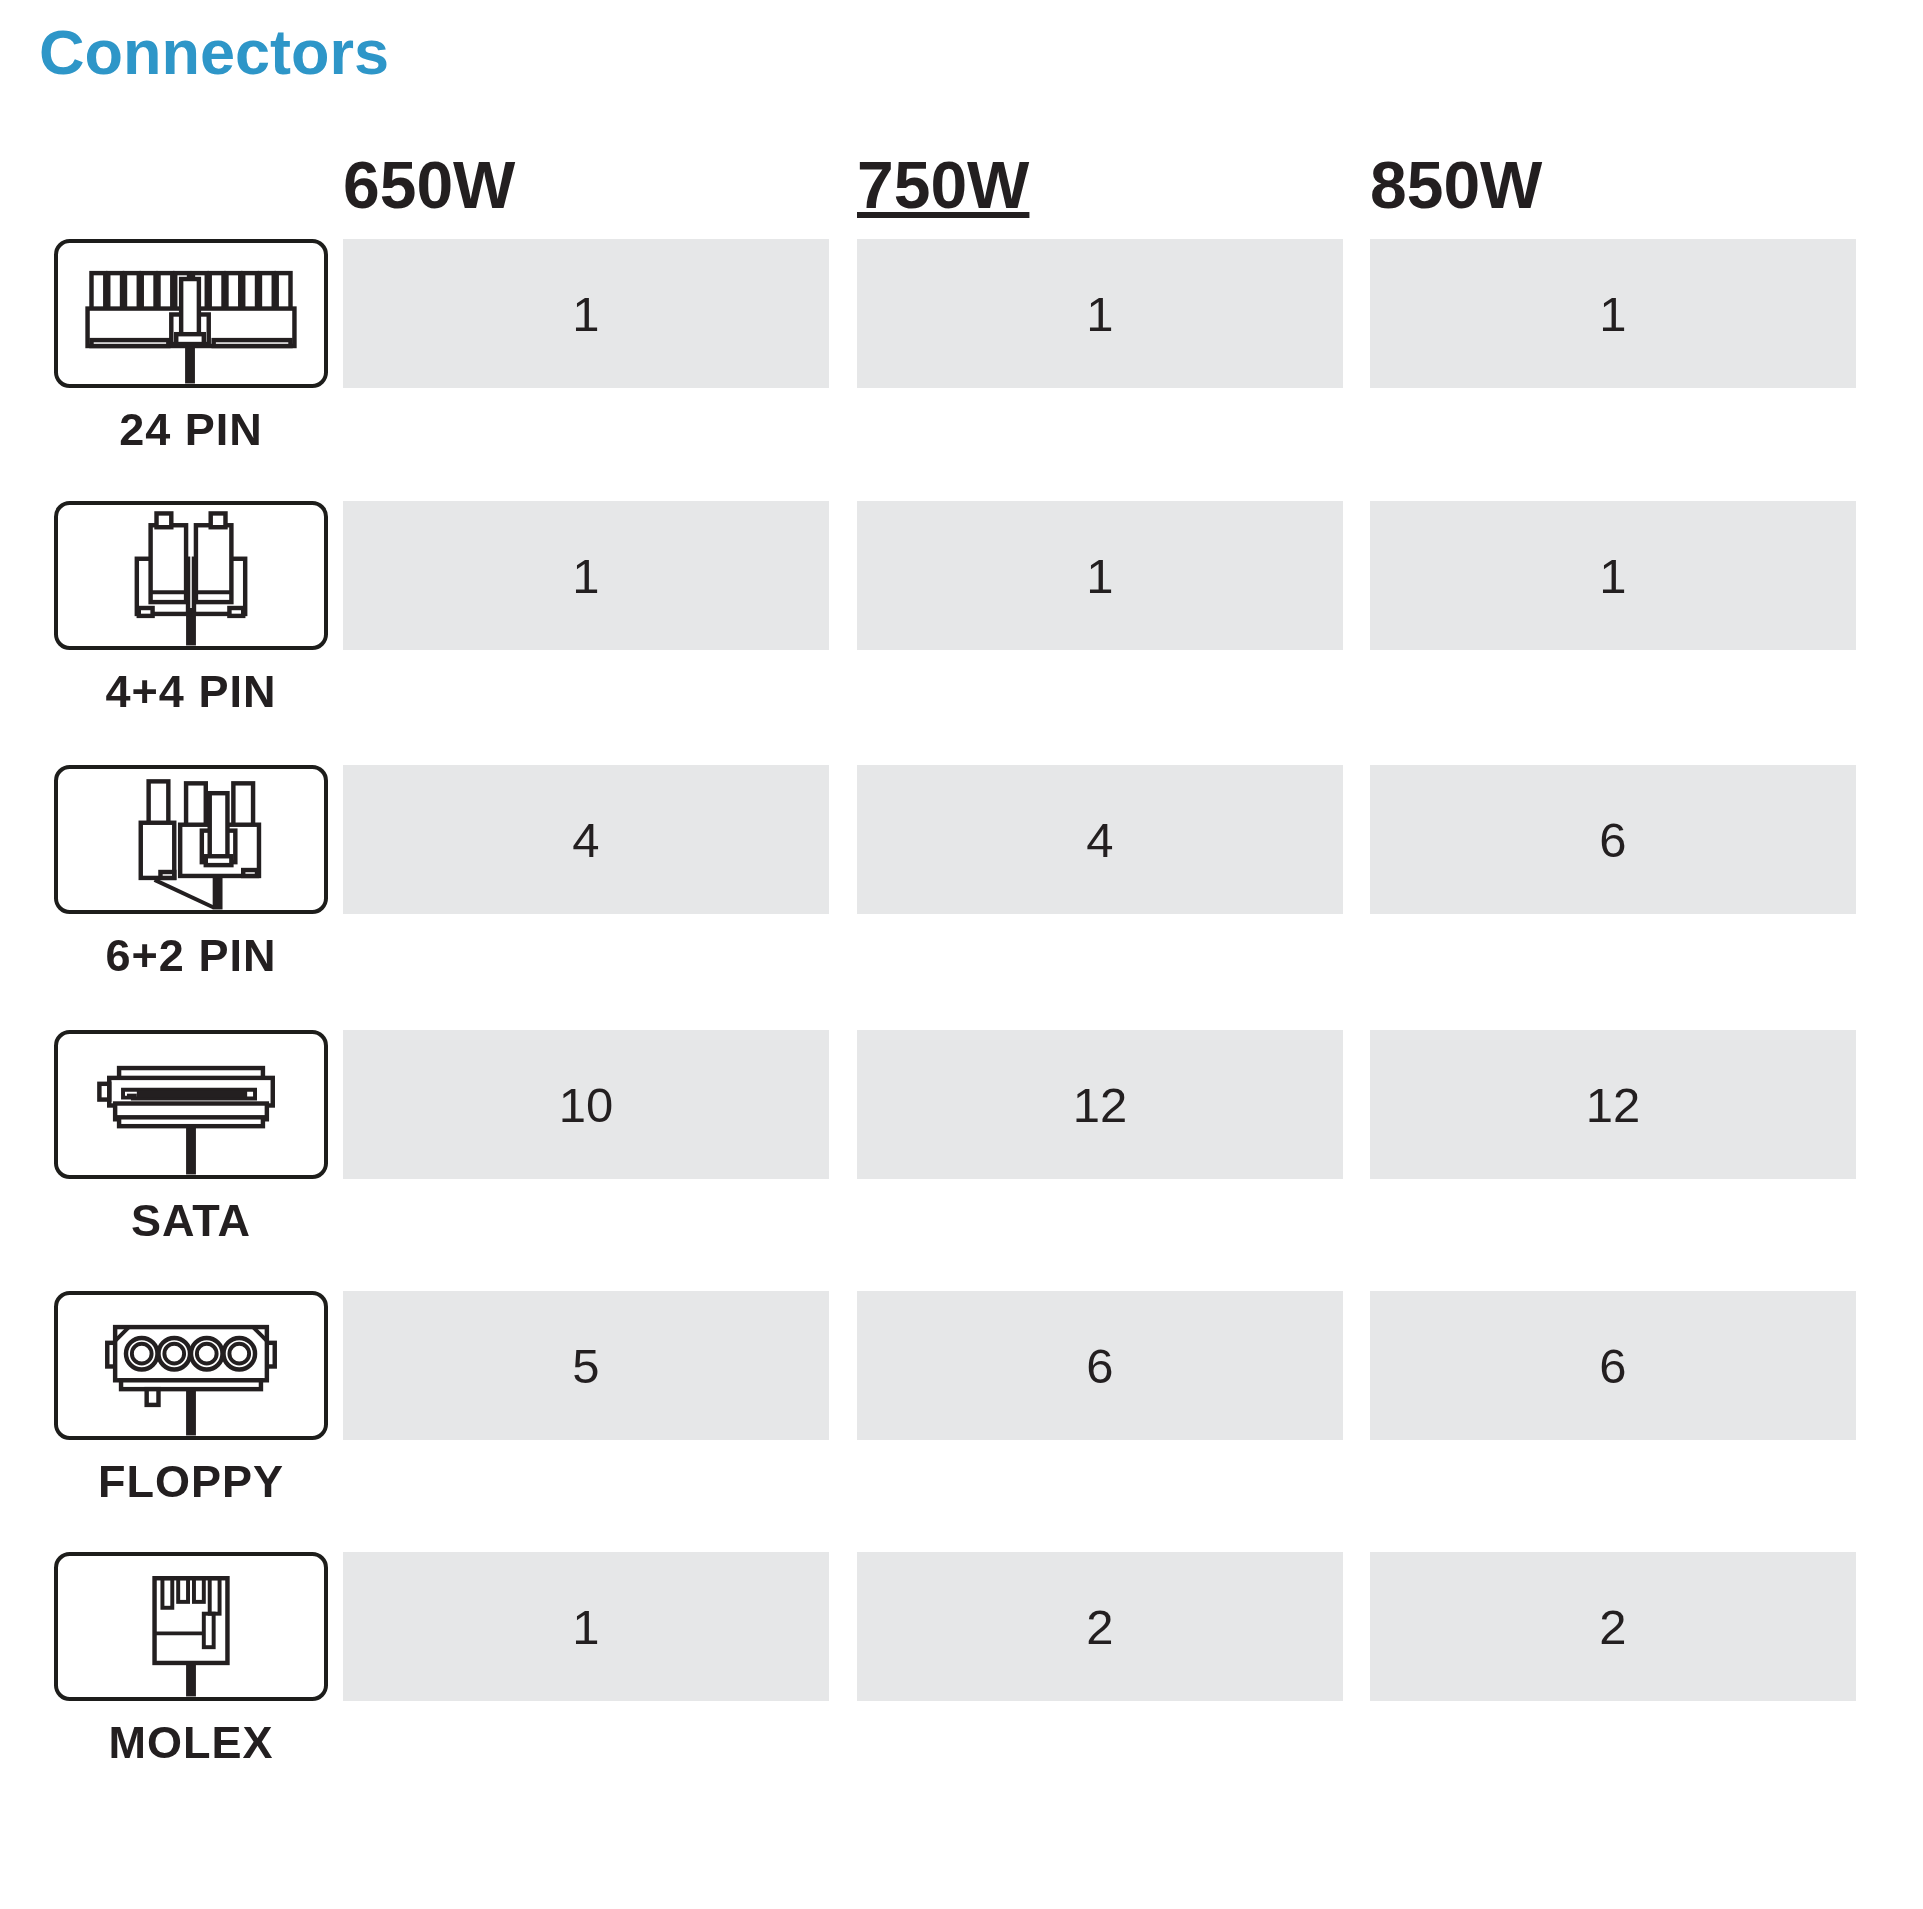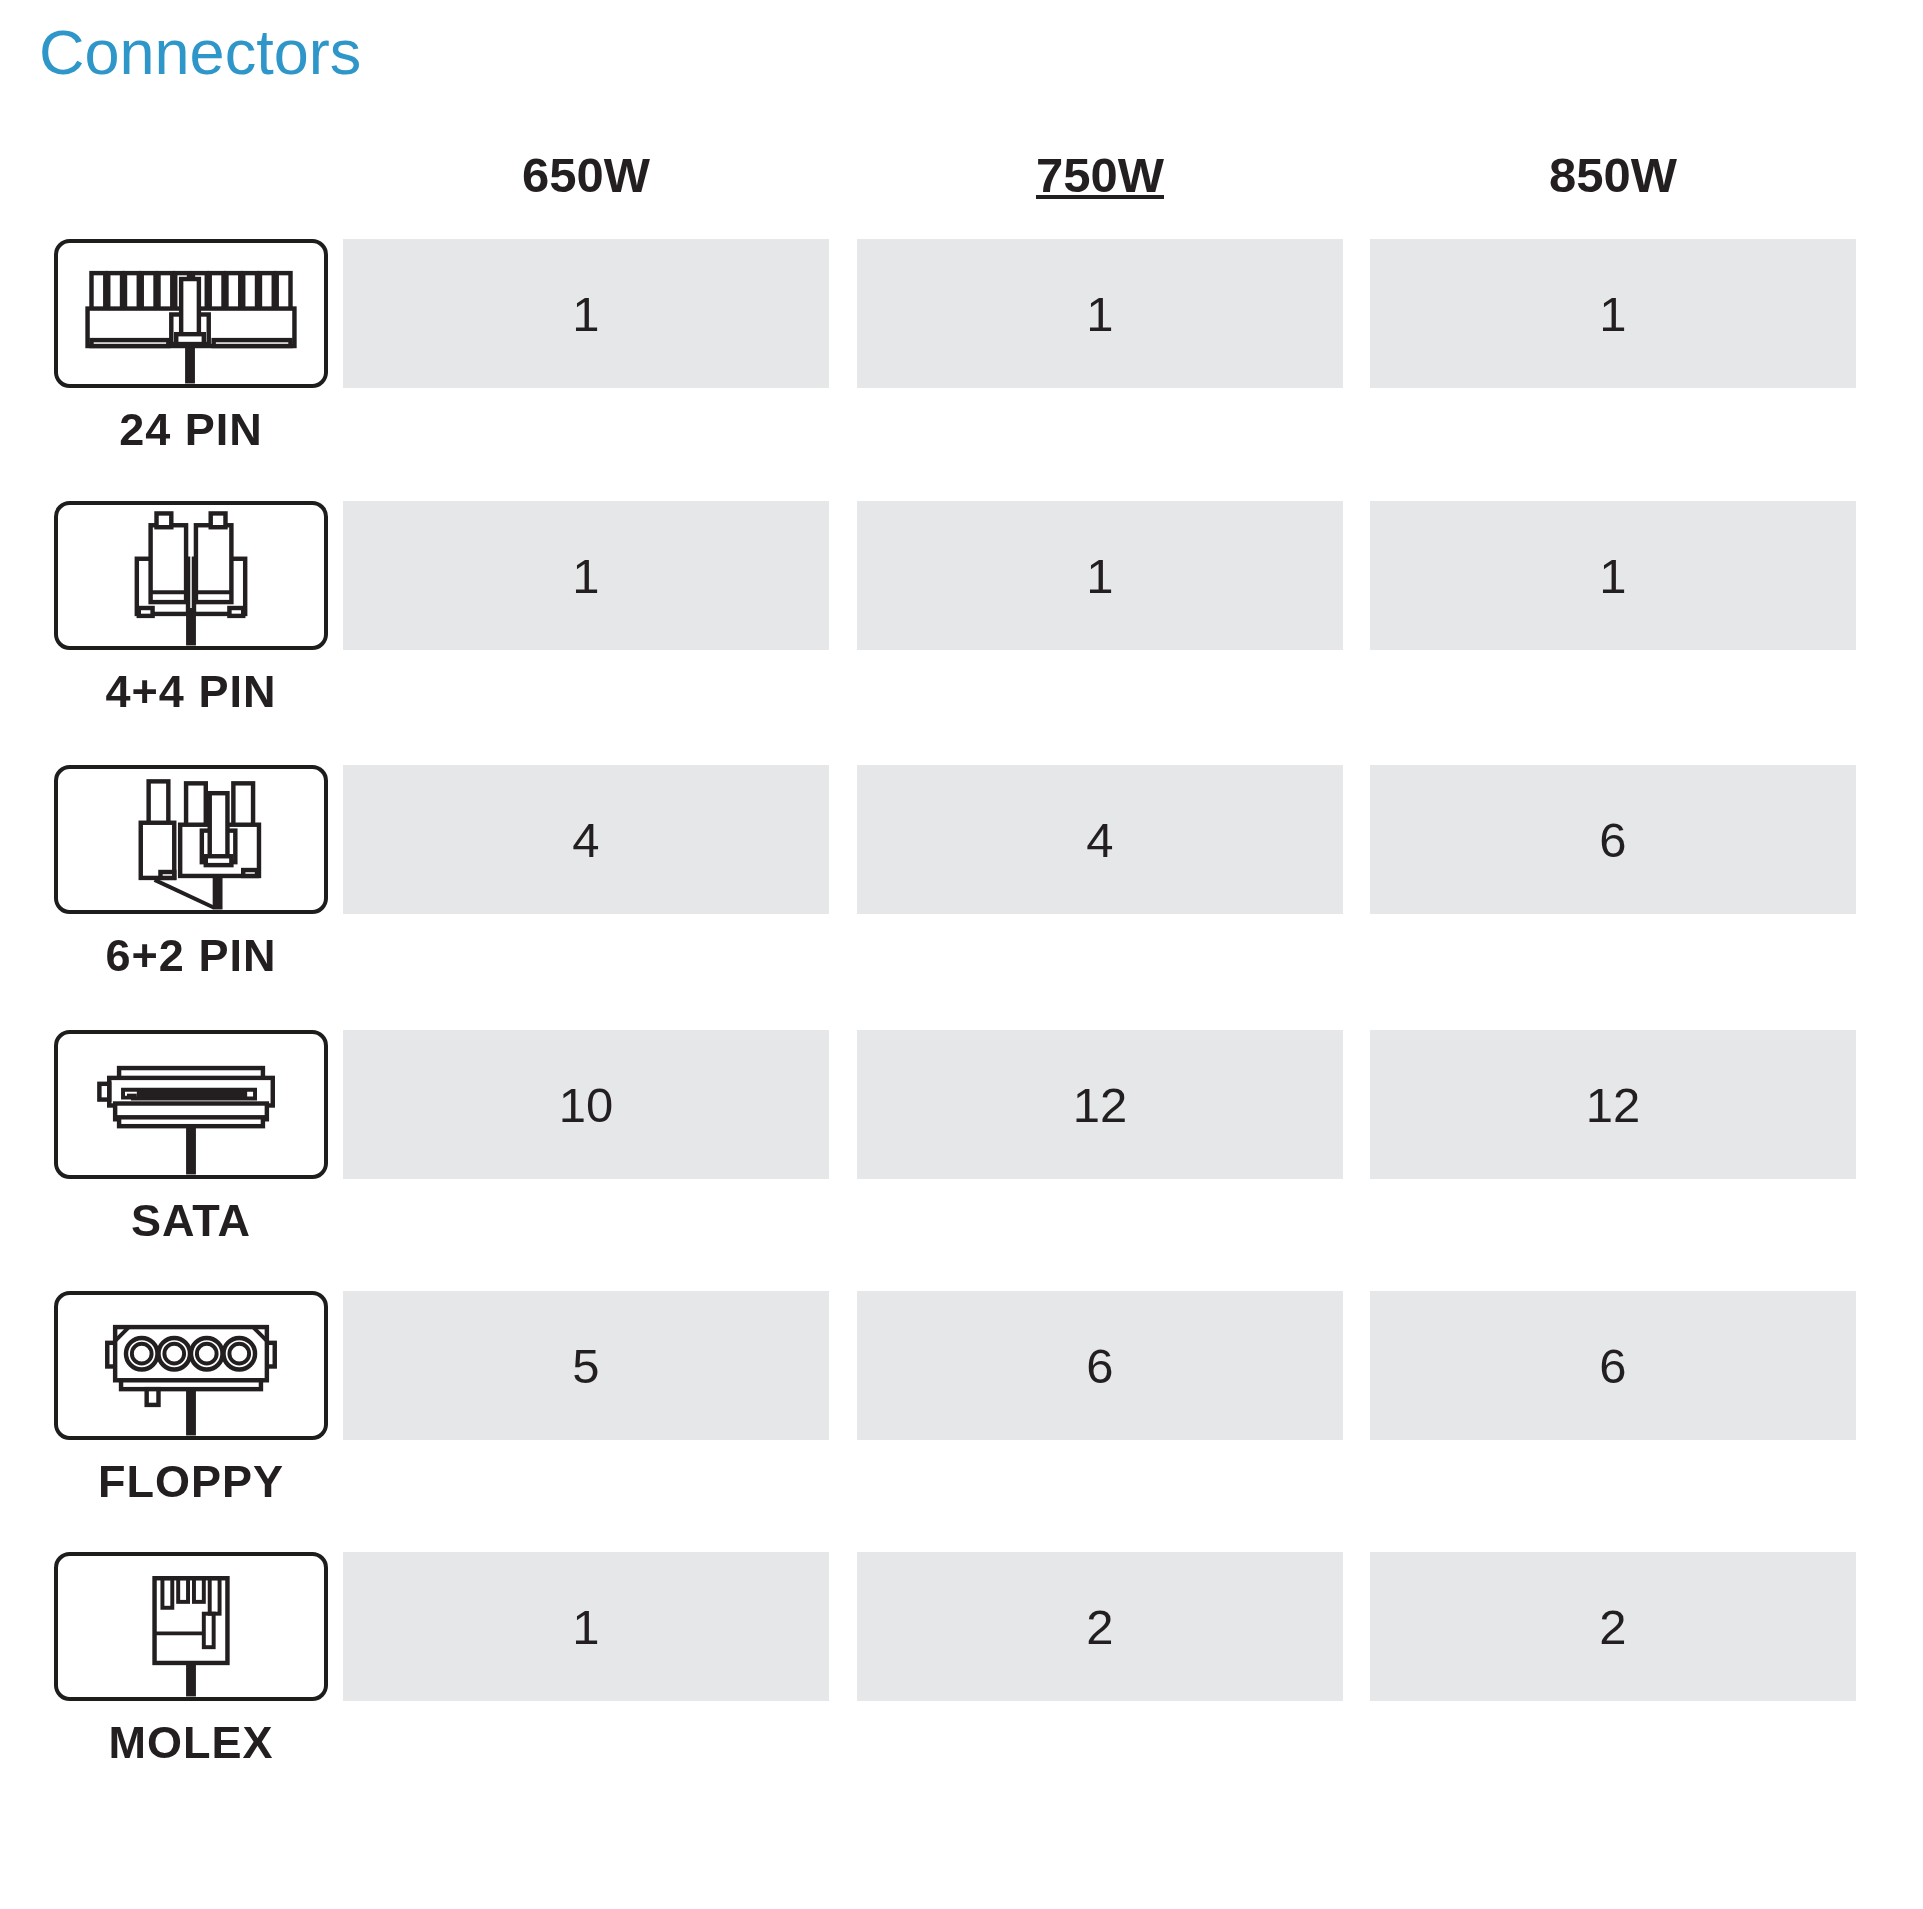--- a/index.html
+++ b/index.html
@@ -8,26 +8,26 @@
     --ink:#231f20;
   }
   *{margin:0;padding:0;box-sizing:border-box;}
   html,body{background:#ffffff;}
   body{
     width:1923px;height:1909px;position:relative;overflow:hidden;
     font-family:"Liberation Sans", sans-serif;color:var(--ink);
   }
   .page-title{
     position:absolute;left:39px;top:15.7px;
-    font-size:63px;font-weight:400;color:var(--accent);
+    font-size:63px;font-weight:700;color:var(--accent);
     letter-spacing:0px;
   }
   .col-header{
     position:absolute;top:147px;width:486px;height:55px;
-    text-align:center;font-size:49px;font-weight:700;color:var(--ink);
+    text-align:left;font-size:66px;font-weight:700;color:var(--ink);
   }
   .col-0{left:343px;} .col-1{left:857px;text-decoration:underline;} .col-2{left:1370px;}
   .conn-row{position:absolute;left:0;width:1923px;height:235px;}
   .icon-box{
     position:absolute;left:54px;top:0;width:274px;height:149px;
     border:4.9px solid #1d1d1b;border-radius:15.7px;background:#fff;
   }
   .icon-box svg{width:100%;height:100%;display:block;}
   .row-label{
     position:absolute;left:24.5px;top:165px;width:333px;

